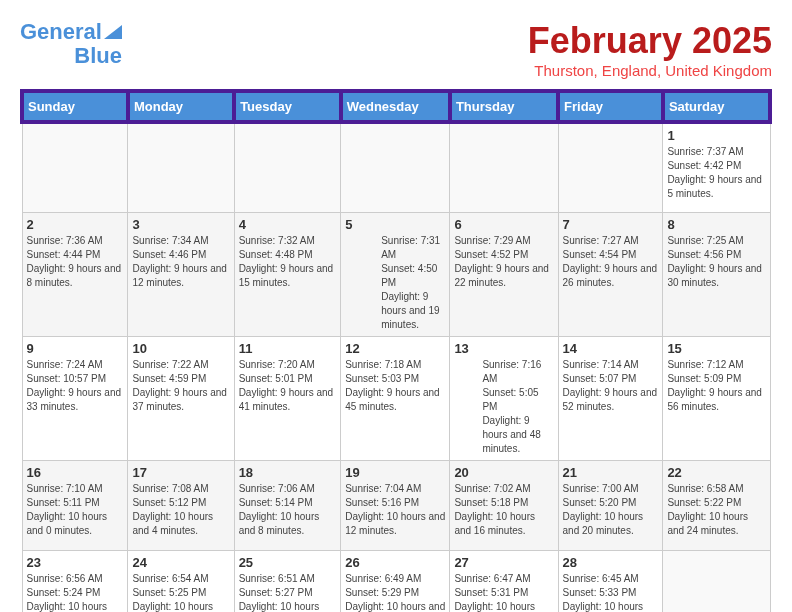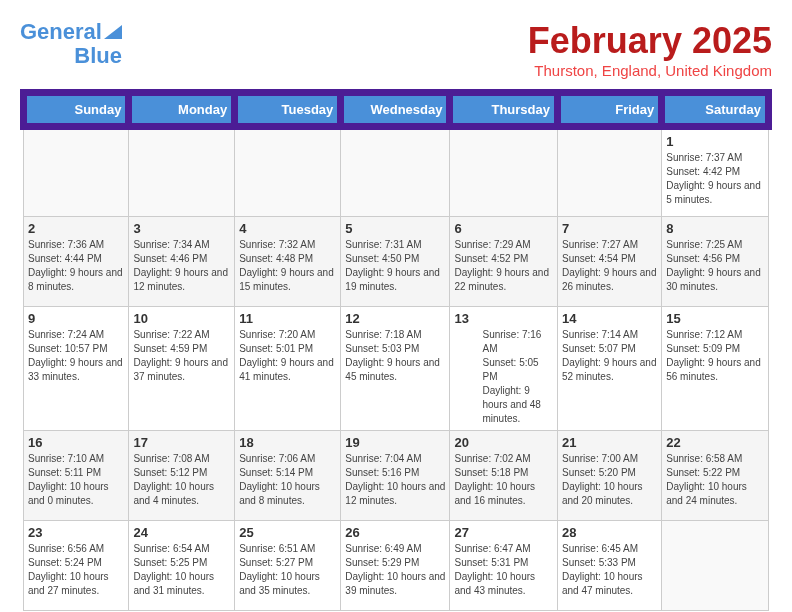--- a/index.html
+++ b/index.html
@@ -51,22 +51,22 @@
       border-collapse: collapse;
     }
     thead tr {
       background-color: #4a90d9;
     }
     thead th {
       color: #fff;
       padding: 6px 4px;
       font-size: 13px;
       font-weight: bold;
-      text-align: right;
-      border: 7px solid #4c1d95;
+      text-align: left;
+      border: 4px solid #4c1d95;
     }
     tbody tr {
       vertical-align: top;
     }
     tbody td {
       border: 1px solid #ccc;
       padding: 4px;
       font-size: 10.5px;
       color: #333;
       height: 90px;
@@ -155,21 +155,21 @@
 Daylight: 9 hours and 12 minutes.</div>
         </td>
         <td>
           <span class="day-num">4</span>
           <div class="day-info" style="white-space: pre-line;">Sunrise: 7:32 AM
 Sunset: 4:48 PM
 Daylight: 9 hours and 15 minutes.</div>
         </td>
         <td>
           <span class="day-num">5</span>
-          <div class="day-info" style="white-space: pre-line;">Sunrise: 7:31 AM
+          <div class="day-info" style="white-space: pre-line; margin-left: 36px;">Sunrise: 7:31 AM
 Sunset: 4:50 PM
 Daylight: 9 hours and 19 minutes.</div>
         </td>
         <td>
           <span class="day-num">6</span>
           <div class="day-info" style="white-space: pre-line;">Sunrise: 7:29 AM
 Sunset: 4:52 PM
 Daylight: 9 hours and 22 minutes.</div>
         </td>
         <td>

